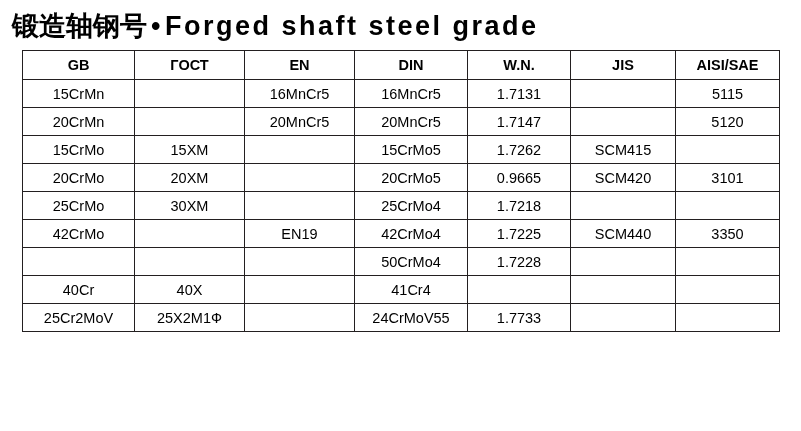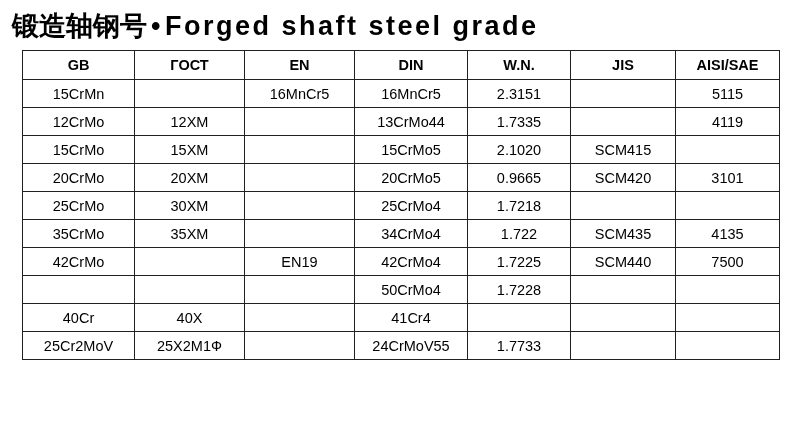--- a/index.html
+++ b/index.html
@@ -102,39 +102,39 @@
           <th>JIS</th>
           <th>AISI/SAE</th>
         </tr>
       </thead>
       <tbody>
         <tr>
           <td>15CrMn</td>
           <td></td>
           <td>16MnCr5</td>
           <td>16MnCr5</td>
-          <td>2.3151</td>
+          <td>1.7131</td>
           <td></td>
           <td>5115</td>
         </tr>
         <tr>
-          <td>12CrMo</td>
-          <td>12XM</td>
+          <td>20CrMn</td>
           <td></td>
-          <td>13CrMo44</td>
-          <td>1.7335</td>
+          <td>20MnCr5</td>
+          <td>20MnCr5</td>
+          <td>1.7147</td>
           <td></td>
-          <td>4119</td>
+          <td>5120</td>
         </tr>
         <tr>
           <td>15CrMo</td>
           <td>15XM</td>
           <td></td>
           <td>15CrMo5</td>
-          <td>2.1020</td>
+          <td>1.7262</td>
           <td>SCM415</td>
           <td></td>
         </tr>
         <tr>
           <td>20CrMo</td>
           <td>20XM</td>
           <td></td>
           <td>20CrMo5</td>
           <td>0.9665</td>
           <td>SCM420</td>
@@ -143,36 +143,27 @@
         <tr>
           <td>25CrMo</td>
           <td>30XM</td>
           <td></td>
           <td>25CrMo4</td>
           <td>1.7218</td>
           <td></td>
           <td></td>
         </tr>
         <tr>
-          <td>35CrMo</td>
-          <td>35XM</td>
-          <td></td>
-          <td>34CrMo4</td>
-          <td>1.722</td>
-          <td>SCM435</td>
-          <td>4135</td>
-        </tr>
-        <tr>
           <td>42CrMo</td>
           <td></td>
           <td>EN19</td>
           <td>42CrMo4</td>
           <td>1.7225</td>
           <td>SCM440</td>
-          <td>7500</td>
+          <td>3350</td>
         </tr>
         <tr>
           <td></td>
           <td></td>
           <td></td>
           <td>50CrMo4</td>
           <td>1.7228</td>
           <td></td>
           <td></td>
         </tr>

